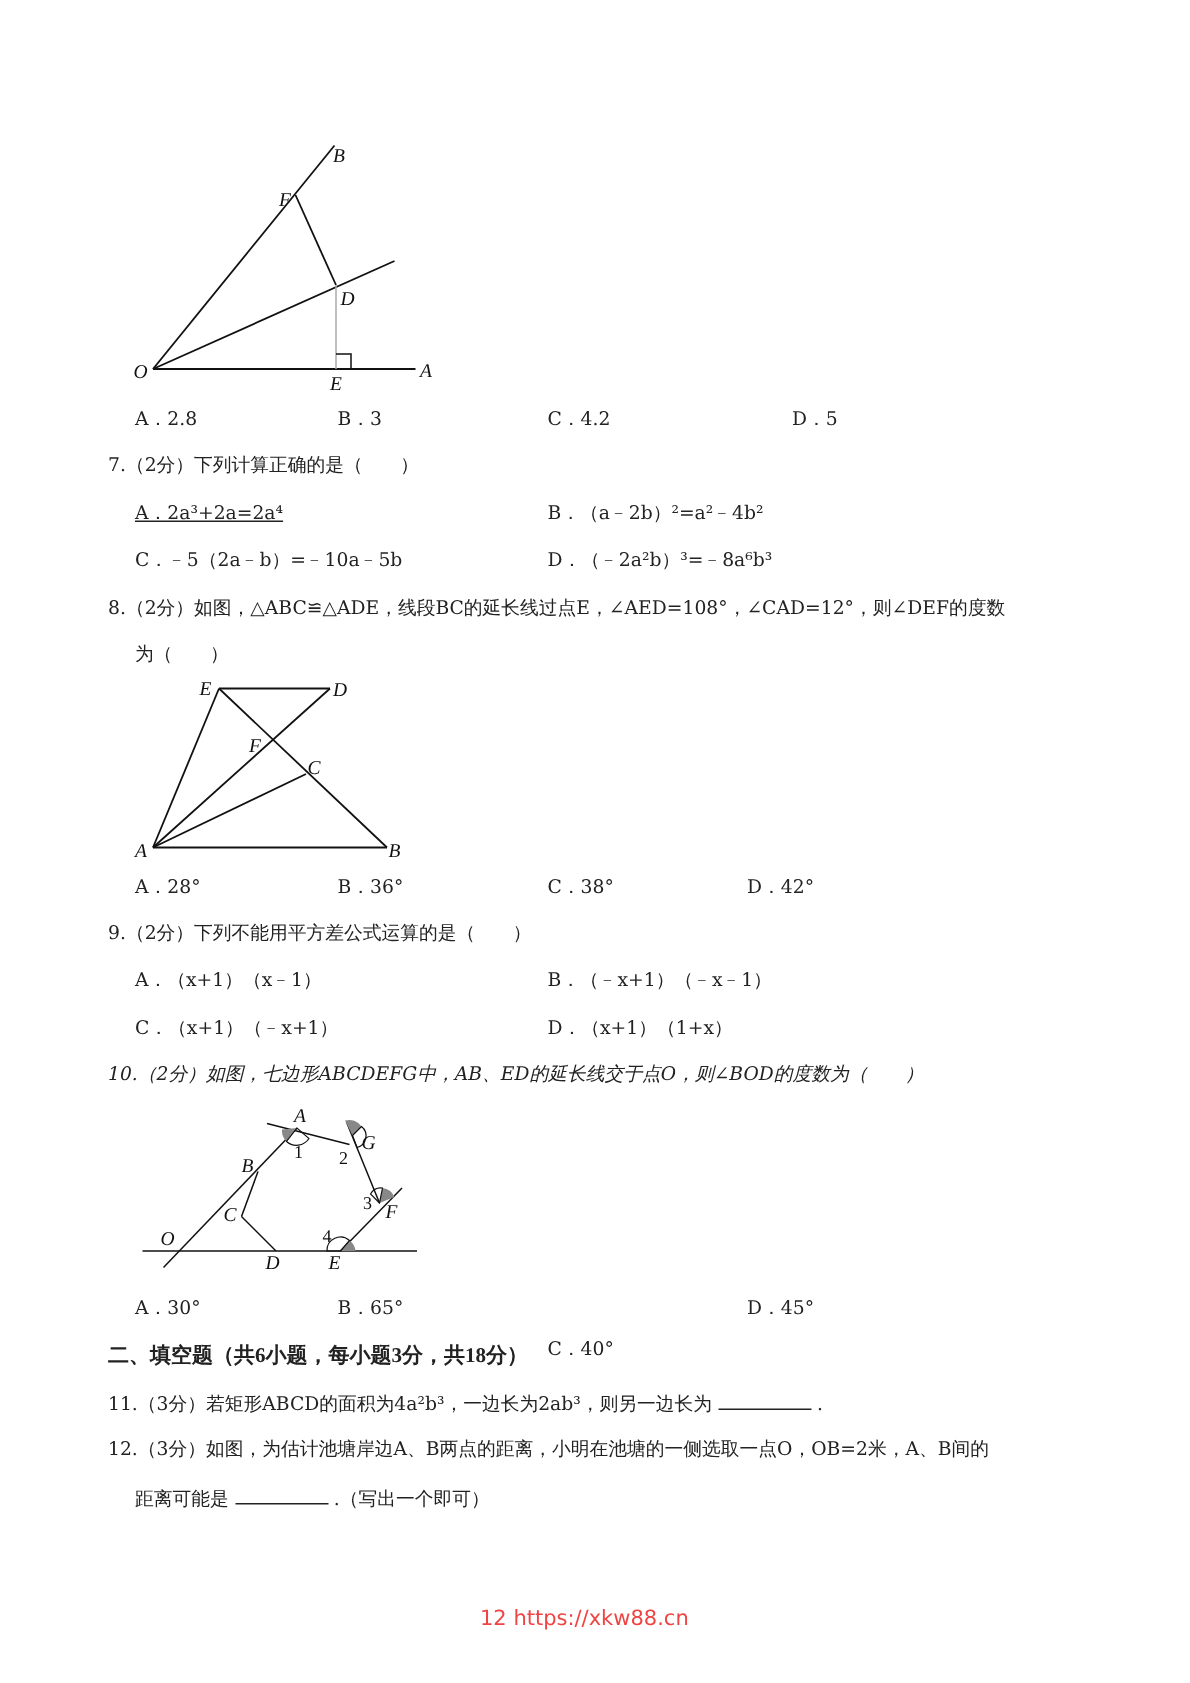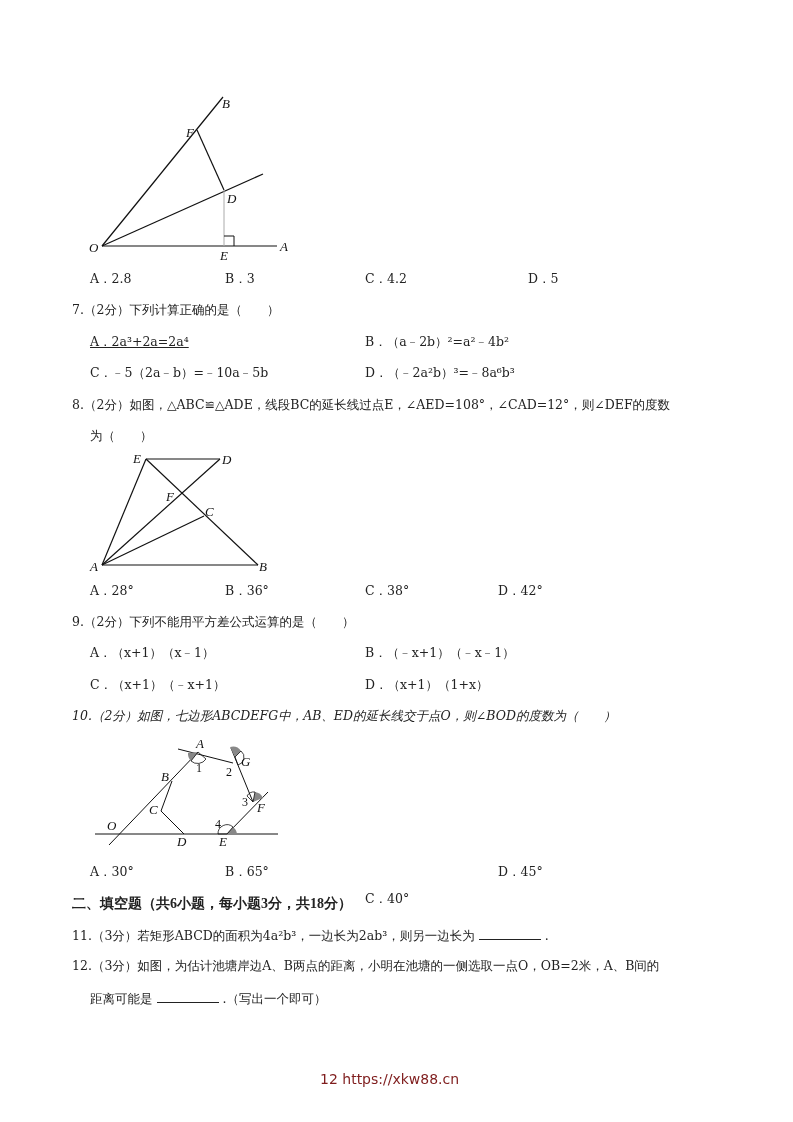--- a/index.html
+++ b/index.html
@@ -5,21 +5,21 @@
     html, body { margin: 0; padding: 0; background: #ffffff; }
     body { width: 793px; height: 1122px; position: relative; overflow: hidden;
            font-family: "DejaVu Serif", "Liberation Serif", serif; color: #222; }
     .abs { position: absolute; white-space: nowrap; }
     .q { font-size: 12.5px; }
     .opt { font-size: 12.5px; }
     .sec { font-size: 14px; font-weight: bold; font-family: Liberation Serif, serif; }
     .blank { display: inline-block; width: 62px; border-bottom: 1px solid #222; height: 12px; vertical-align: baseline; margin: 0 4px; }
     svg text { font-family: "Liberation Serif", "DejaVu Serif", serif; font-style: italic; font-size: 13px; fill: #111; }
     svg text.num { font-style: normal; font-size: 12px; }
-    .footer { font-family: "DejaVu Sans", "Liberation Sans", sans-serif; font-size: 14px; color: #7f1d1d; }
+    .footer { font-family: "DejaVu Sans", "Liberation Sans", sans-serif; font-size: 14px; color: #ef4444; }
   </style>
 </head>
 <body>
 
 <svg class="abs" style="left:80px; top:90px;" width="220" height="180" viewBox="0 0 220 180">
   <line x1="22" y1="156" x2="143" y2="7" stroke="#111" stroke-width="1.2"></line>
   <line x1="22" y1="156" x2="183" y2="84" stroke="#111" stroke-width="1.2"></line>
   <line x1="22" y1="156" x2="197" y2="156" stroke="#111" stroke-width="1.2"></line>
   <line x1="117" y1="40" x2="144" y2="100" stroke="#111" stroke-width="1.2"></line>
   <line x1="144" y1="100" x2="144" y2="156" stroke="#aaa" stroke-width="1"></line>

